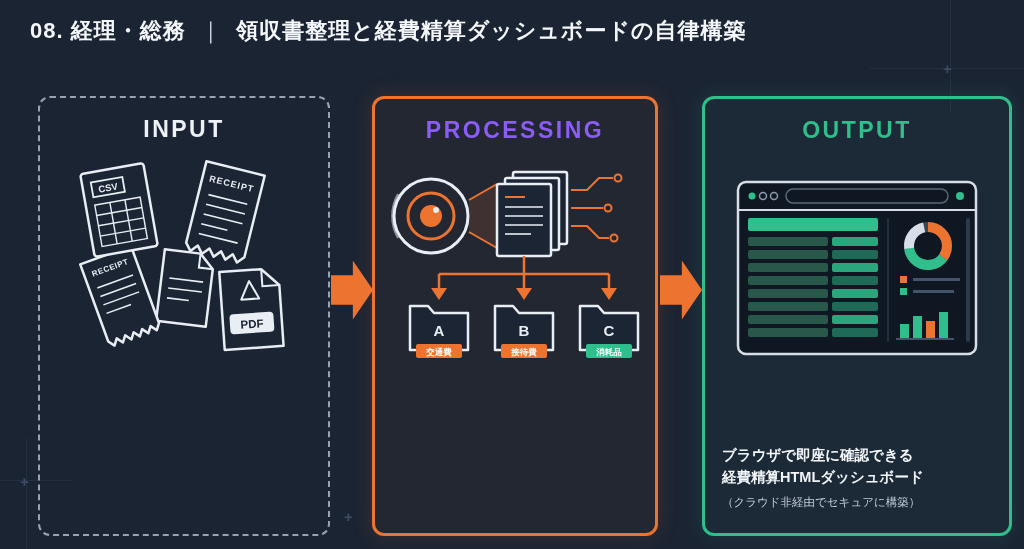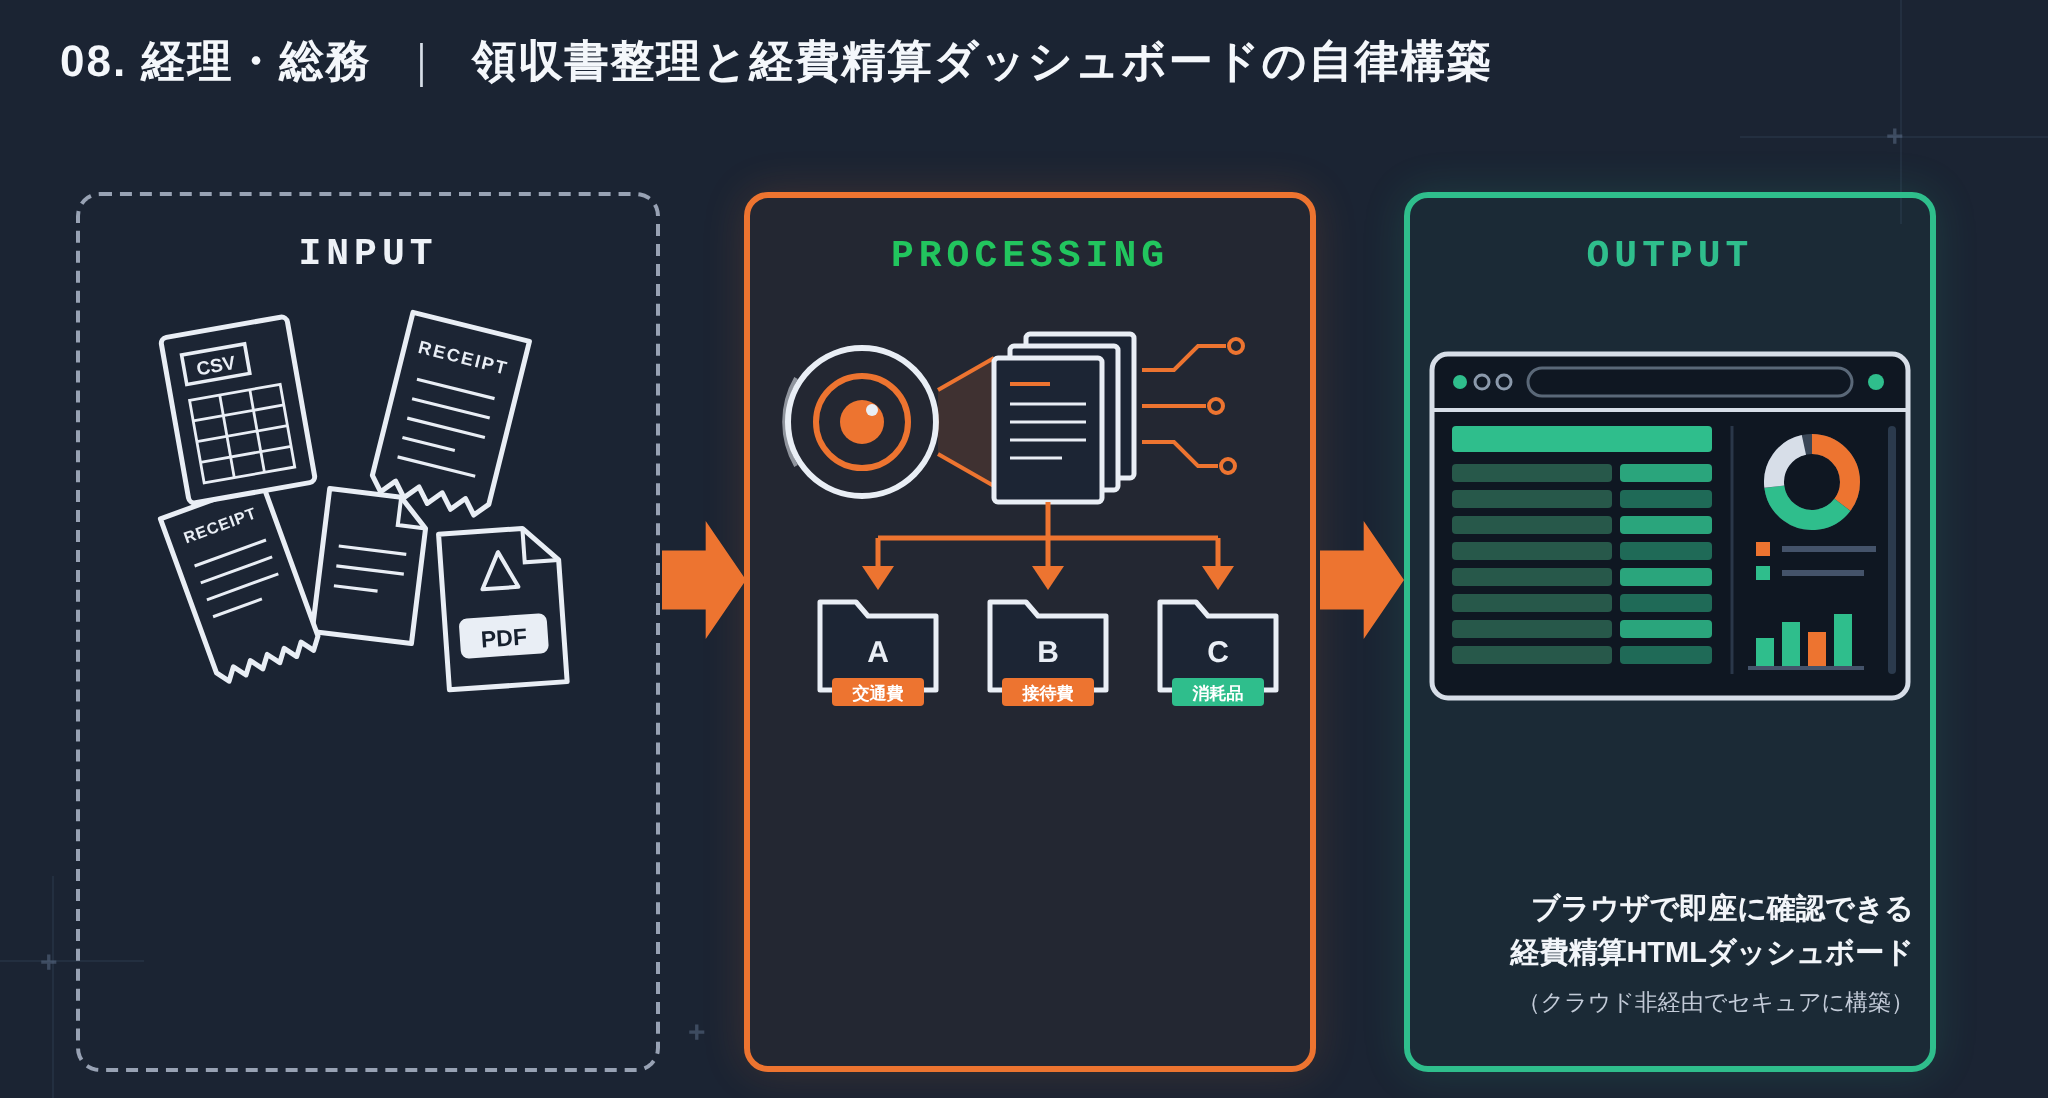--- a/index.html
+++ b/index.html
@@ -23,48 +23,48 @@
     white-space:nowrap;
     text-align:center;
   }
   .title .divider { margin:0 14px; color:#d7dee8; font-weight:normal; }
 
   .panel {
     position:absolute; top:96px; height:440px; border-radius:12px; z-index:1;
   }
   .panel-title {
     text-align:center; margin-top:18px;
-    font-size:19px; font-weight:bold; letter-spacing:2.5px;font-family:Liberation Mono, monospace;
+    font-size:23px; font-weight:bold; letter-spacing:2.5px;
   }
   .panel-title.white { color:#eef2f7; }
-  .panel-title.orange { color:#22c55e; }
+  .panel-title.orange { color:#8b5cf6; }
   .panel-title.green { color:#2fbe8c; }
 
   .panel.input {
     left:38px; width:292px;
     border:2px dashed #98a2b4;
   }
   .panel.processing {
     left:372px; width:286px;
     border:3px solid #ed7430;
     background:rgba(237,116,48,0.045);
     box-shadow:0 0 22px rgba(237,116,48,0.16);
   }
   .panel.output {
-    left:702px; width:266px;
+    left:702px; width:310px;
     border:3px solid #2fbe8c;
     background:rgba(47,190,140,0.045);
     box-shadow:0 0 22px rgba(47,190,140,0.16);
   }
 
   .illus { display:block; margin:12px auto 0; }
   .illus.proc { margin-top:6px; }
   .illus.out { margin-top:32px; }
 
-  .caption { position:absolute; left:17px; right:8px; text-align:right; }
+  .caption { position:absolute; left:17px; right:8px; text-align:left; }
   .caption.two { bottom:30px; }
   .caption.three { bottom:22px; }
   .cap-main { font-size:14.5px; font-weight:bold; color:#f2f5f9; line-height:1.55; }
   .cap-sub { font-size:11.5px; color:#c3cbd8; margin-top:5px; line-height:1.5; }
 
   .flow-arrow {
     position:absolute; top:258px; width:42px; height:64px; z-index:2;
     background:#ed7430;
     clip-path:polygon(0 27%, 52% 27%, 52% 4%, 100% 50%, 52% 96%, 52% 73%, 0 73%);
     filter:drop-shadow(0 3px 4px rgba(0,0,0,0.45));

